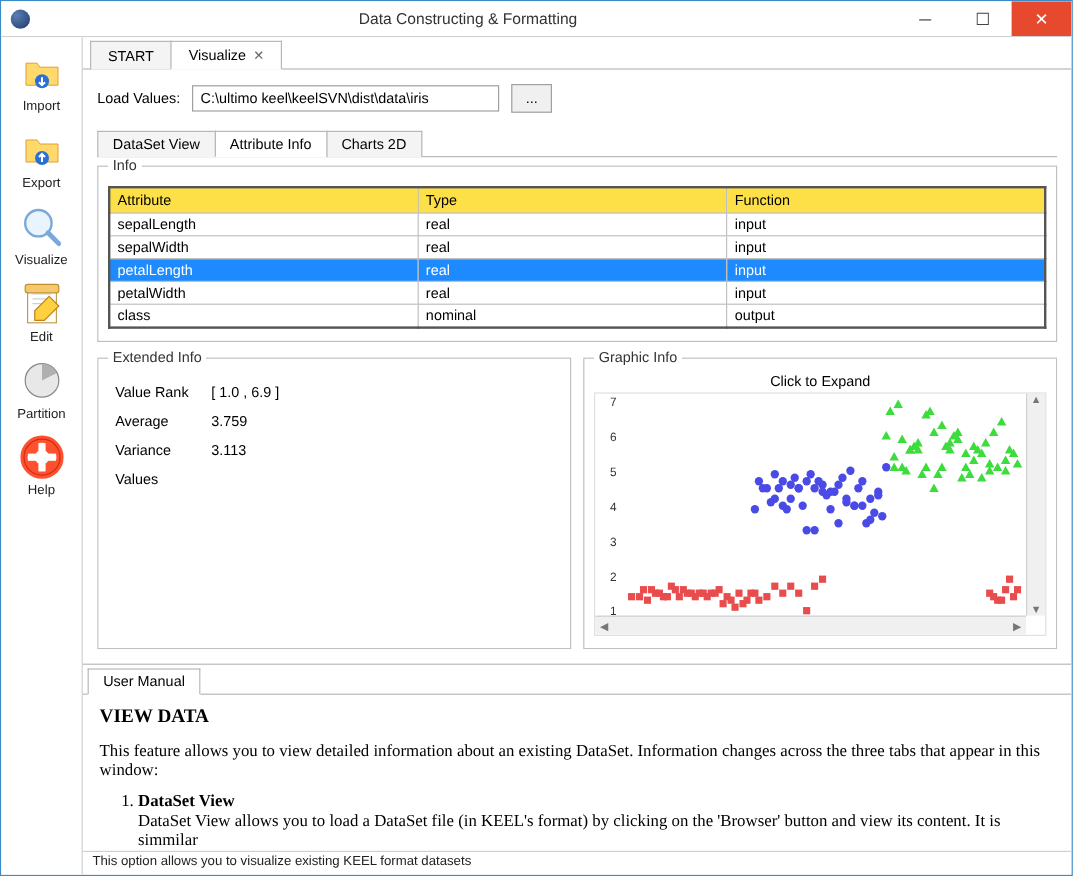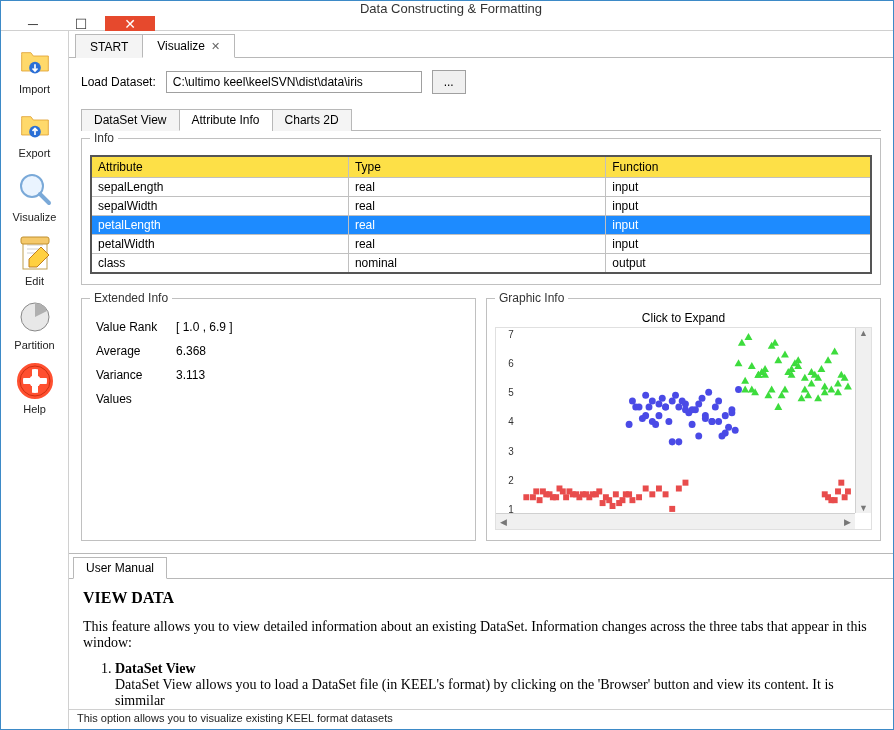--- a/index.html
+++ b/index.html
@@ -1,17 +1,17 @@
 <!DOCTYPE html>
 <html><head>
 <meta charset="utf-8">
 <style>
 * { box-sizing: border-box; margin: 0; padding: 0; }
 body { font-family: "Segoe UI", Tahoma, sans-serif; font-size: 12px; background: #fff; width: 894px; height: 730px; overflow: hidden; border: 1px solid #3d8ac7; display: flex; flex-direction: column; }
-.titlebar { height: 30px; background: #fff; display: flex; padding-left: 8px; border-bottom: 1px solid #d0d0d0; flex-direction: column; }
+.titlebar { height: 30px; background: #fff; display: flex; align-items: center; padding-left: 8px; border-bottom: 1px solid #d0d0d0; }
 .titlebar .app-icon { width: 16px; height: 16px; border-radius: 50%; background: radial-gradient(circle at 30% 30%, #5a7db3, #1d3a6a); margin-right: 8px; }
 .titlebar .title { flex: 1; text-align: center; font-size: 13px; color: #333; }
 .win-btns { display: flex; height: 100%; }
 .win-btn { width: 48px; display: flex; align-items: center; justify-content: center; font-size: 14px; color: #444; }
 .win-btn.close { background: #e6492d; color: #fff; width: 50px; }
 .main-area { flex: 1; display: flex; overflow: hidden; }
 .sidebar { width: 68px; background: #fff; border-right: 1px solid #d0d0d0; display: flex; flex-direction: column; align-items: center; padding-top: 6px; gap: 2px; }
 .sb-item { display: flex; flex-direction: column; align-items: center; width: 60px; padding: 4px 0; cursor: pointer; }
 .sb-item .sb-icon { width: 40px; height: 40px; border-radius: 4px; display: flex; align-items: center; justify-content: center; }
 .sb-item .sb-label { font-size: 11px; color: #222; margin-top: 2px; }
@@ -140,21 +140,21 @@
           <span>START</span>
         </div>
       <div class="top-tab active">
         <span>Visualize</span>
         <span class="tab-close">✕</span>
       </div>
     </div>
 
     <div class="tab-body">
       <div class="row-load">
-        <label>Load Dataset:</label>
+        <label>Load Values:</label>
         <input class="load-input" type="text" value="C:\ultimo keel\keelSVN\dist\data\iris" style="">
         <button class="browse-btn">...</button>
       </div>
 
       <div class="sub-tabs">
         <div class="sub-tab">DataSet View</div>
         <div class="sub-tab active">Attribute Info</div>
         <div class="sub-tab">Charts 2D</div>
       </div>
 
@@ -196,21 +196,21 @@
               </tr>
             </tbody>
         </table>
       </fieldset>
 
       <div class="lower-row">
         <fieldset>
           <legend>Extended Info</legend>
           <div class="ext-info">
             <div><span class="k">Value Rank</span><span>[  1.0  ,  6.9  ]</span></div>
-            <div><span class="k">Average</span><span>6.368</span></div>
+            <div><span class="k">Average</span><span>3.759</span></div>
             <div><span class="k">Variance</span><span>3.113</span></div>
             <div><span class="k">Values</span></div>
           </div>
         </fieldset>
 
         <fieldset>
           <legend>Graphic Info</legend>
           <div class="graphic-title">Click to Expand</div>
           <div class="chart-wrap">
             <svg class="chart-svg" id="chart-svg" viewBox="0 0 380 200" preserveAspectRatio="none">

